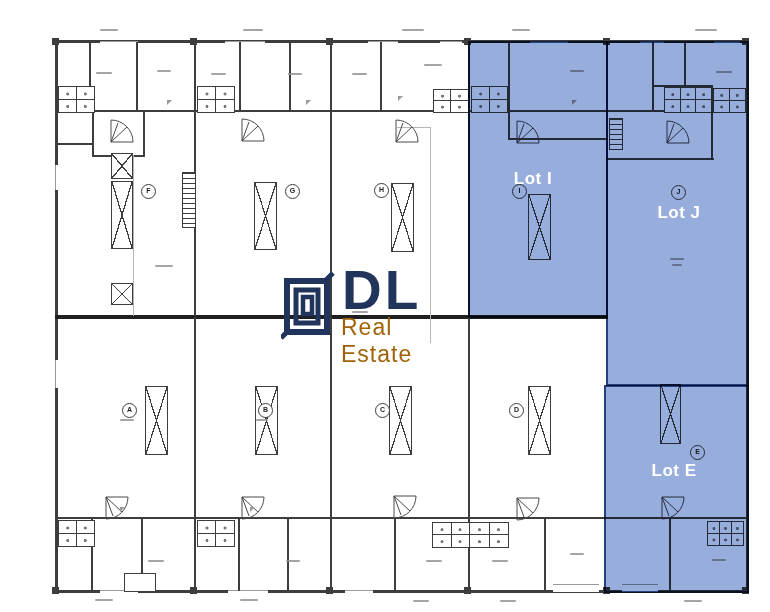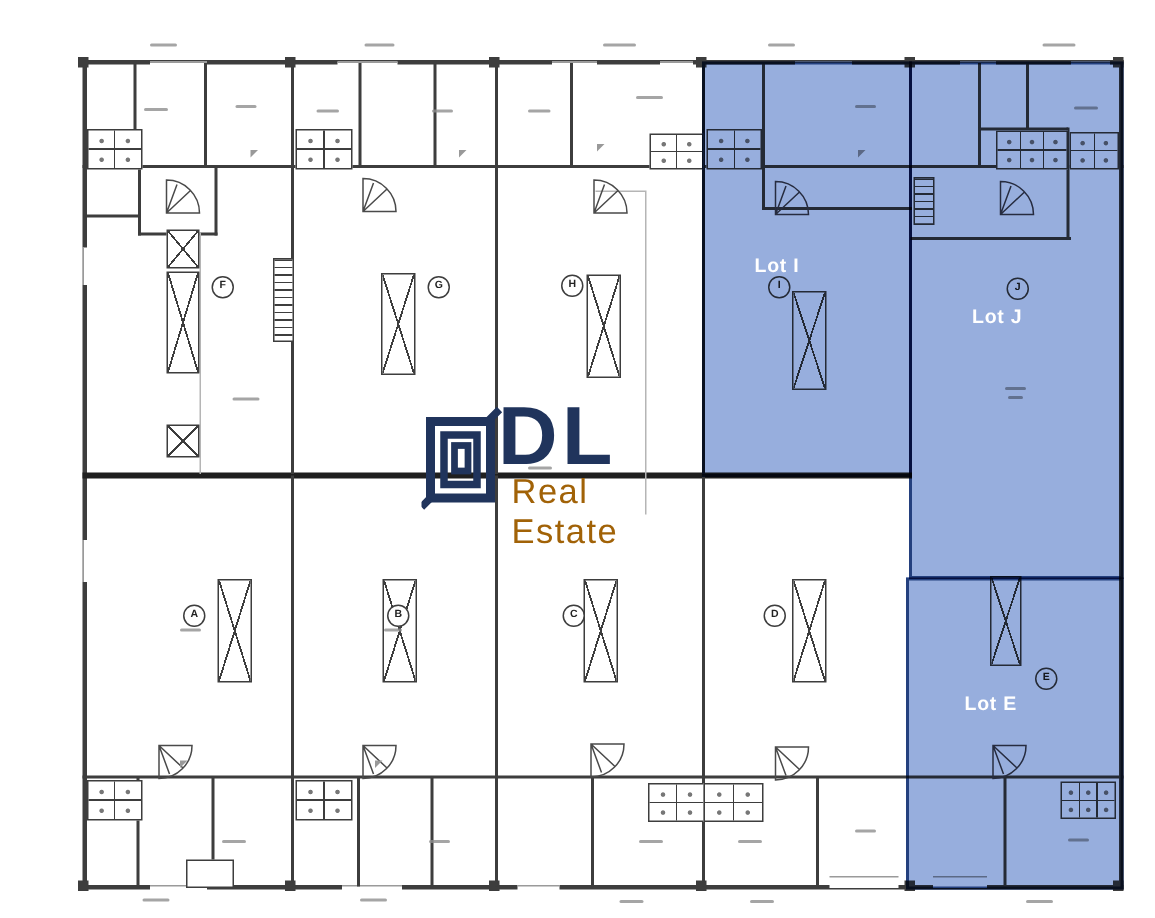--- a/index.html
+++ b/index.html
@@ -39,22 +39,22 @@
        background-image:repeating-linear-gradient(180deg,#3d3d3d 0 1px,transparent 1px 5px)}
   .box{position:absolute;border:1.5px solid #3d3d3d;background:#fff}
   .mark{position:absolute;width:13px;height:13px;border:1.2px solid #3d3d3d;border-radius:50%;
         font-size:7px;line-height:12px;font-weight:700;text-align:center;color:#222;background:#fff}
   .smu{position:absolute;height:2px;background:#8f8f8f;opacity:.8;border-radius:1px}
   .dr{position:absolute;width:0;height:0;border:5px solid transparent;border-left-color:#999;border-top-width:0}
   .fan{position:absolute}
   .flip{transform:scaleY(-1)}
   
   .lot{position:absolute;background:#97aedd;mix-blend-mode:multiply;border:2px solid #24407e;box-sizing:border-box}
-  .lotlabel{position:absolute;color:#fff;font-size:13px;font-weight:600;letter-spacing:.5px;
-            z-index:5}
+  .lotlabel{position:absolute;color:#fff;font-size:17px;font-weight:600;letter-spacing:.5px;
+            text-align:center;z-index:5}
   
   .logo{position:absolute;z-index:6}
   .dl{position:absolute;font-weight:700;font-size:55px;line-height:1;color:#20345c;letter-spacing:3px}
   .re{position:absolute;font-size:23px;font-weight:400;color:#a16207;letter-spacing:1px}
 </style>
 </head>
 <body>
 
 <div class="stage">
 
@@ -250,18 +250,18 @@
   <div class="lotlabel" style="left:648px;top:203px;width:62px">Lot J</div>
   <div class="lotlabel" style="left:643px;top:461px;width:62px">Lot E</div>
 
   <div class="logo">
     <svg class="ab" style="left:281px;top:266px" width="54" height="74" viewBox="0 0 54 74">
       <rect x="6" y="15" width="40" height="51" fill="none" stroke="#20345c" stroke-width="6"></rect>
       <rect x="15" y="24" width="22" height="33" fill="none" stroke="#20345c" stroke-width="5"></rect>
       <rect x="22" y="31" width="9" height="17" fill="none" stroke="#20345c" stroke-width="4.5"></rect>
       <path d="M45,14 L52,7 M6,66 L0,72" stroke="#20345c" stroke-width="5" fill="none"></path>
     </svg>
-    <div class="dl" style="left:332px;top:263px">DL</div>
+    <div class="dl" style="left:342px;top:263px">DL</div>
     <div class="smu" style="left:352px;top:311px;width:16px;height:1.5px"></div>
     <div class="re" style="left:341px;top:314px">Real Estate</div>
   </div>
 
 </div>
 
 </body></html>

